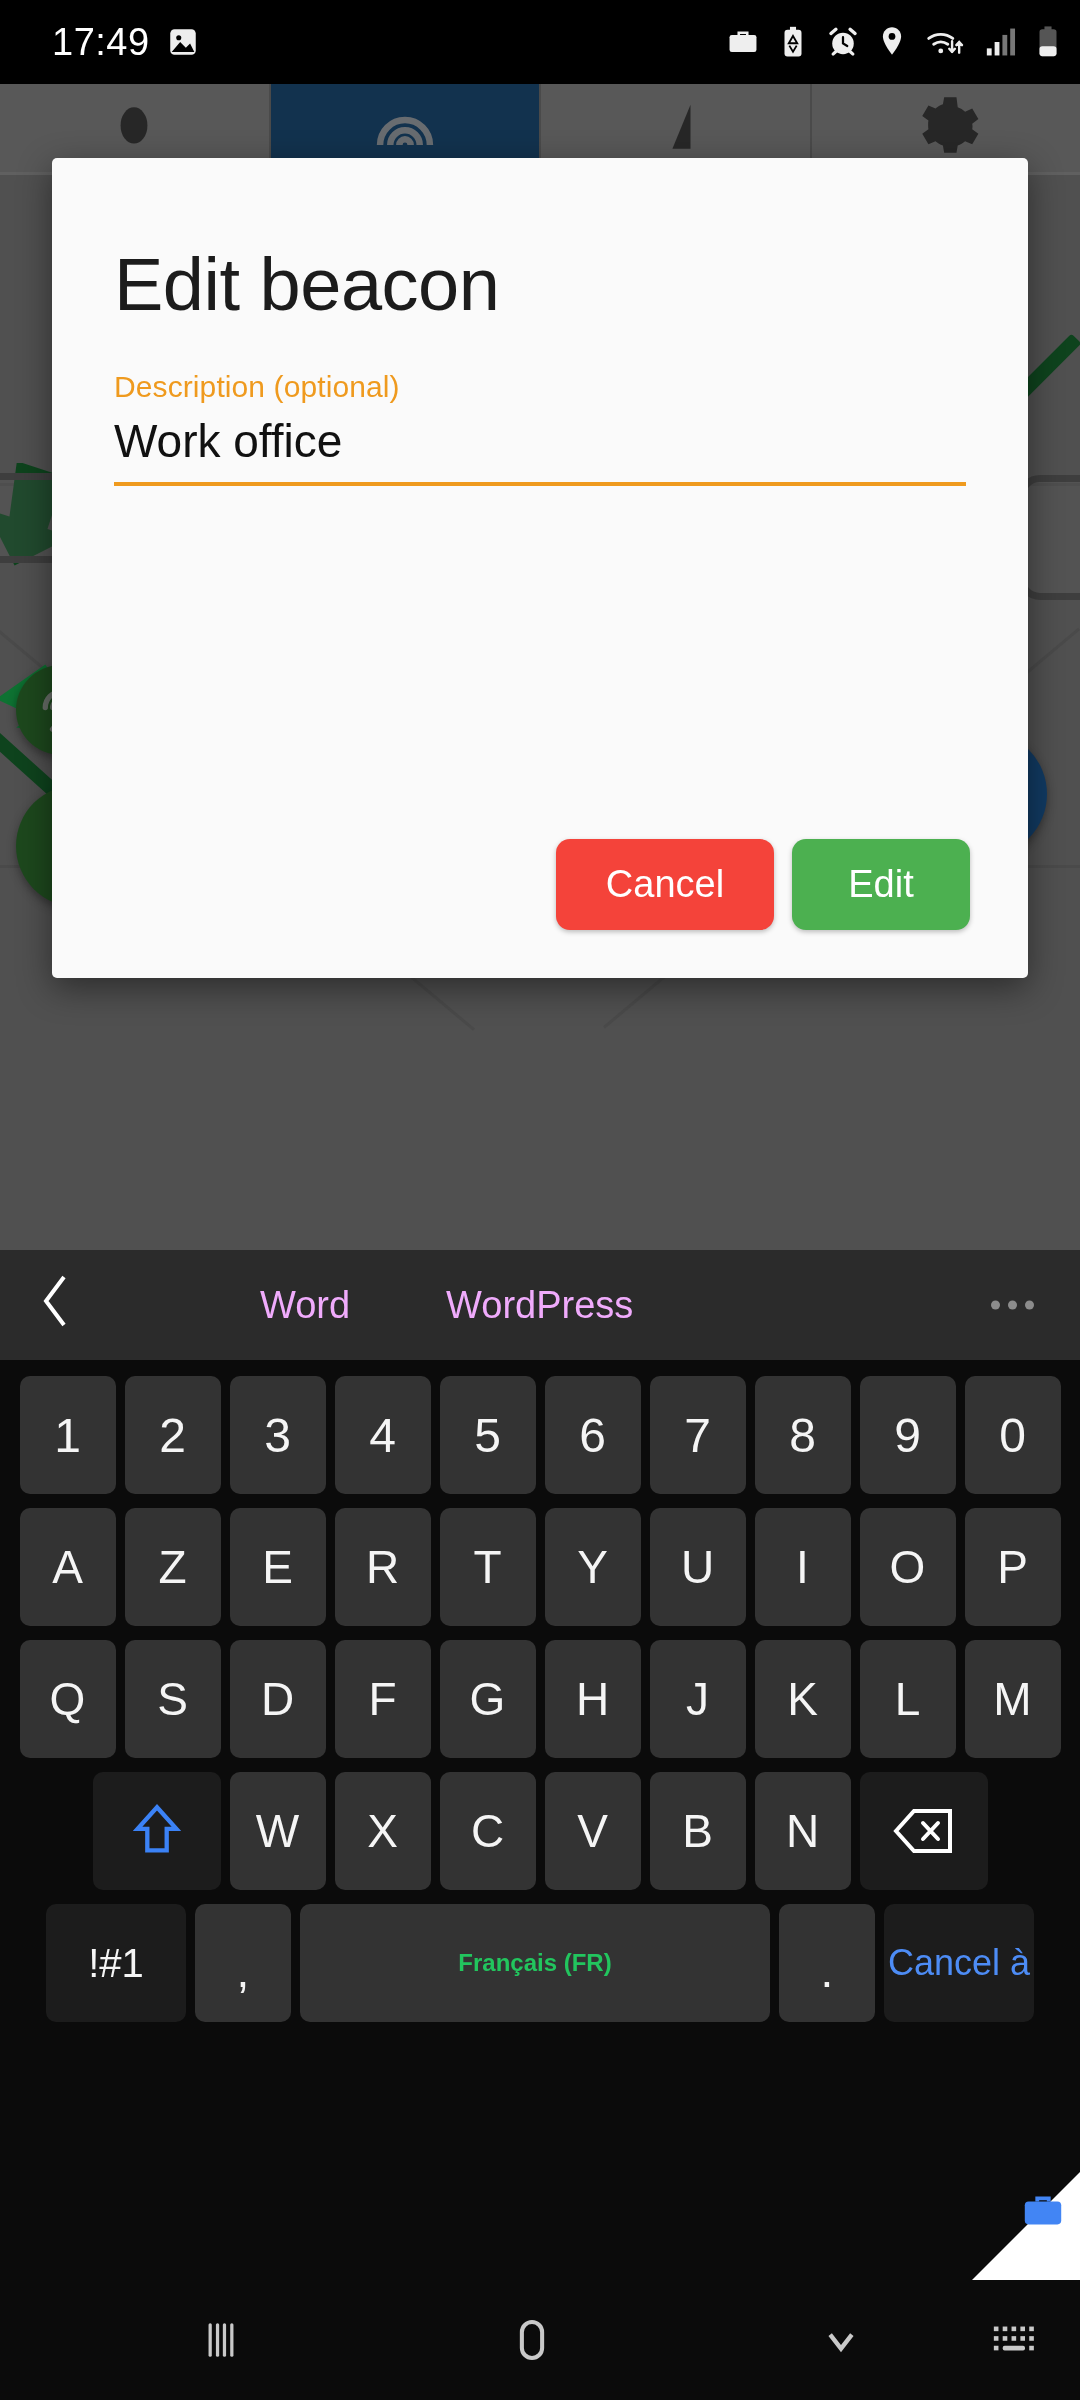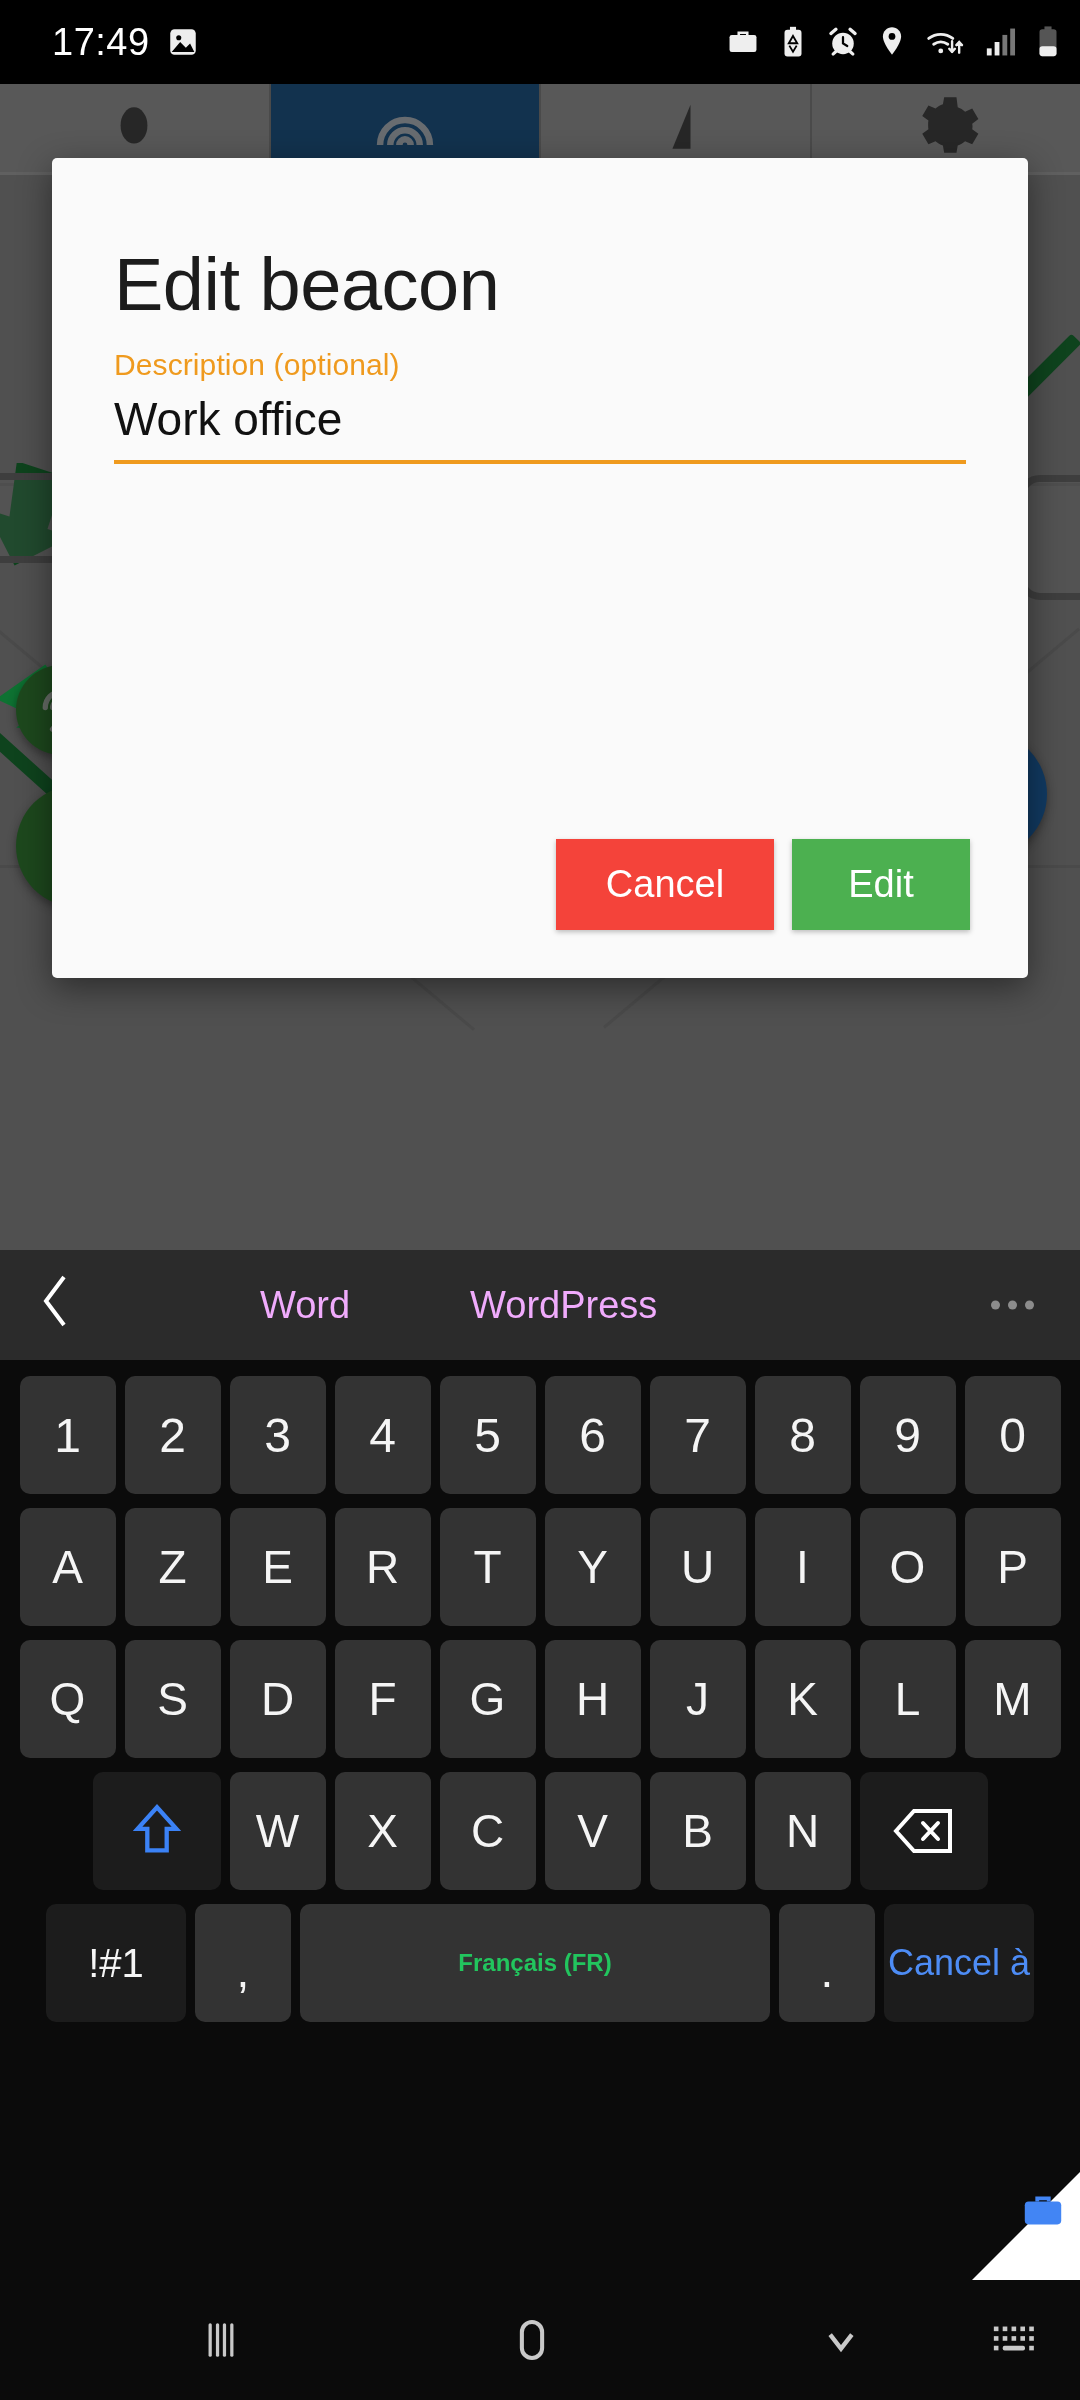--- a/index.html
+++ b/index.html
@@ -76,21 +76,21 @@
     box-shadow: 0 10px 34px rgba(0,0,0,0.45);
     padding: 52px 62px 0 62px;
   }
   #dialog-title {
     font-size: 74px; color: #1c1c1c; font-weight: 400;
     letter-spacing: -0.5px; line-height: 1.05;
     margin-top: 36px;
   }
   .field { margin-top: 0; }
   #field-bt { margin-top: 98px; }
-  #field-desc { margin-top: 24px; }
+  #field-desc { margin-top: 46px; }
   .field-label {
     color: #ef9a1e; font-size: 30px; letter-spacing: 0.1px;
   }
   .field-value {
     font-size: 46px; margin-top: 10px; padding-bottom: 14px;
     white-space: nowrap; overflow: hidden;
   }
   .field-value.disabled { color: #9e9e9e; }
   .field-value.active { color: #111; }
   .underline-dotted {
@@ -98,42 +98,42 @@
   }
   .underline-solid {
     height: 4px; background: #ef9a1e; width: 100%;
   }
   #dialog-actions {
     position: absolute; left: 0; right: 0; bottom: 0;
     display: flex; justify-content: flex-end; align-items: center;
     gap: 18px; padding: 0 58px 48px 0;
   }
   .dlg-btn {
-    border: none; border-radius: 0; color: #fff;
+    border: none; border-radius: 14px; color: #fff;
     font-size: 38px; font-family: "Liberation Sans", sans-serif;
     padding: 24px 0; cursor: pointer;
     box-shadow: 0 2px 5px rgba(0,0,0,0.25);
   }
   #btn-cancel { background: #f4433a; width: 218px; }
   #btn-save   { background: #4cb050; width: 178px; }
 
   
   #keyboard {
     position: absolute; top: 1250px; left: 0; width: 1080px; height: 1030px;
     background: #0b0b0b;
   }
   #suggestion-bar {
     height: 110px; background: #2b2b2b;
     display: flex; align-items: center; padding: 0 40px;
     position: relative;
   }
   #sugg-back { color: #fff; font-size: 48px; line-height: 1; width: 70px; }
   .sugg-word { color: #f0abfc; font-size: 38px; }
   #sugg-1 { margin-left: 150px; }
-  #sugg-2 { margin-left: 120px; text-align: center; }
+  #sugg-2 { margin-left: 96px; text-align: center; }
   #sugg-more {
     position: absolute; right: 46px; top: 50%; transform: translateY(-50%);
     display: flex; gap: 8px;
   }
   #sugg-more i { width: 9px; height: 9px; border-radius: 50%; background: #8c8c8c; display:block; }
 
   .kb-row { display: flex; align-items: center; justify-content: center; }
   #row-num    { height: 118px; margin-top: 16px; gap: 9px; }
   #row-azerty { height: 118px; margin-top: 14px; gap: 9px; }
   #row-qsdf   { height: 118px; margin-top: 14px; gap: 9px; }

